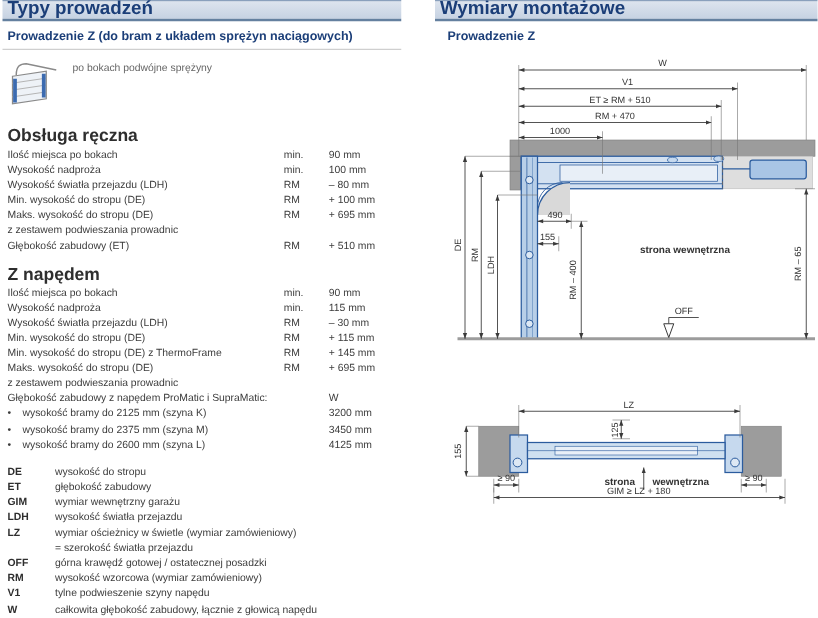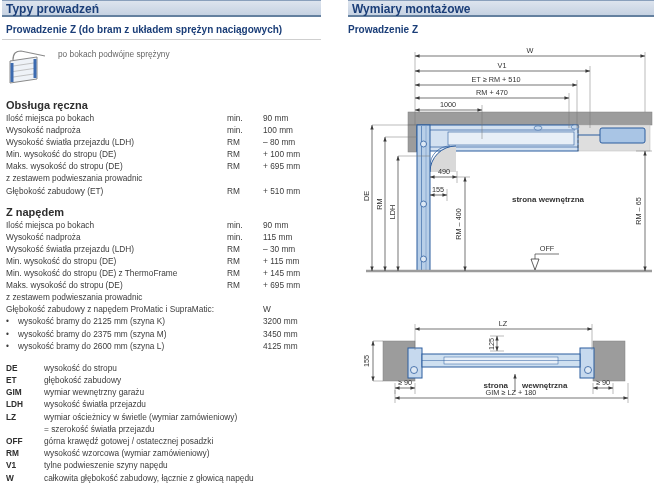--- a/index.html
+++ b/index.html
@@ -4,29 +4,29 @@
 <style>
   html,body{margin:0;padding:0}
   body{width:654px;height:494px;position:relative;background:#fff;
        font-family:"Liberation Sans",sans-serif;color:#3c3c3c;overflow:hidden}
 
   .col-left{position:absolute;left:2px;top:0;width:319px}
   .col-right{position:absolute;left:348px;top:0;width:306px}
 
   .hbar{height:13px;background:linear-gradient(#dde4ee,#c6d2e2);
         border-top:1px solid #8aa0bc;border-bottom:2px solid #64809f;
-        display:flex;align-items:center;padding:1px 4px 0 4px;
-        font-weight:bold;font-size:12px;color:#1b3e78}
+        display:flex;align-items:flex-end;padding:1px 4px 0 4px;
+        font-weight:bold;font-size:15px;color:#1b3e78}
   .sub{font-weight:bold;font-size:10px;color:#1b3e78;margin:7px 0 0 4px}
   .rule{border-top:1px solid #cfcfcf;margin:4px 0 0 0}
 
   .intro{display:flex;gap:10px;margin:7px 0 0 4px}
   .intro .txt{font-size:8.3px;line-height:11.5px;color:#666;padding-top:2px}
 
-  .sec-title{font-weight:bold;font-size:11px;color:#2e2e2e;margin:8px 0 1px 4px}
+  .sec-title{font-weight:bold;font-size:14px;color:#2e2e2e;margin:8px 0 1px 4px}
   .row{display:flex;font-size:8.3px;line-height:12.1px;padding-left:4px}
   .row .lbl{flex:1}
   .row .qual{width:36px}
   .row .val{width:56px;text-align:left;padding-right:2px}
 
   .depth{}
   .depth .row{line-height:12.1px}
   .bullet{width:12px;text-align:left}
 
   .legend{margin-top:10px}
@@ -203,21 +203,21 @@
         <span class="key">W</span>
         <span class="desc">całkowita głębokość zabudowy, łącznie z głowicą napędu</span>
       </div>
   </div>
 </div>
 
 <div class="col-right">
   <div class="hbar">
     <span>Wymiary montażowe</span>
   </div>
-  <div class="sub" style="margin-left:0">Prowadzenie Z</div>
+  <div class="sub" style="margin-left:10px">Prowadzenie Z</div>
 
   <svg class="svg-side" width="306" height="235" viewBox="0 0 306 235">
     <defs>
       <marker id="ae" markerWidth="8" markerHeight="6" refX="6.5" refY="3" orient="auto">
           <path d="M0,0.6 L6.5,3 L0,5.4 Z" fill="#3a3a3a"></path>
         </marker>
       <marker id="as" markerWidth="8" markerHeight="6" refX="0.5" refY="3" orient="auto">
           <path d="M7,0.6 L0.5,3 L7,5.4 Z" fill="#3a3a3a"></path>
         </marker>
     </defs>

